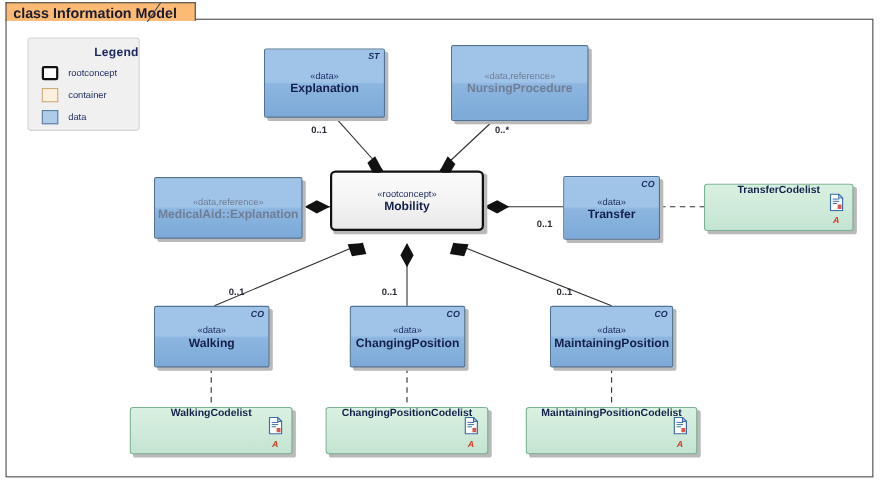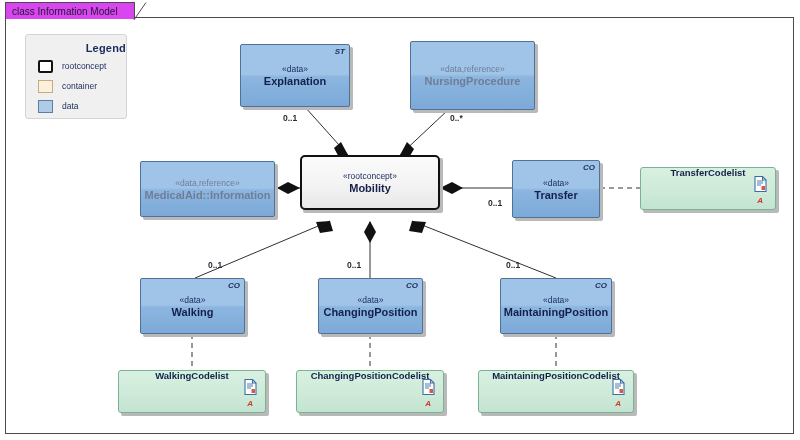--- a/index.html
+++ b/index.html
@@ -6,23 +6,23 @@
   body{width:800px;height:440px;overflow:hidden;
        font-family:"Liberation Sans",sans-serif;}
 
   #canvas{position:relative;width:800px;height:440px;background:#ffffff;
           box-sizing:border-box;}
 
   
   .frame-border{position:absolute;left:5px;top:17px;width:789px;height:417px;
                 border:1px solid #4a4a4a;box-sizing:border-box;background:transparent;}
   .frame-tab{position:absolute;left:5px;top:2px;height:17px;
-             border:1px solid #4a4a4a;border-bottom:none;background:#d946ef;
+             border:1px solid #4a4a4a;border-bottom:none;background:#fdba74;
              box-sizing:border-box;padding:0 16px 0 6px;
-             font-size:10px;font-weight:normal;color:#1b1b2f;
+             font-size:13px;font-weight:bold;color:#1b1b2f;
              line-height:17px;white-space:nowrap;z-index:6;}
   .tab-diag{position:absolute;top:2px;height:18px;width:14px;z-index:7;
             overflow:hidden;}
   .tab-diag svg{display:block;}
 
   
   .legend{position:absolute;left:25px;top:34px;width:102px;height:85px;
           background:#f0f0f0;border:1px solid #d4d4d4;border-radius:3px;
           box-sizing:border-box;}
   .legend-title{text-align:right;font-size:11px;font-weight:bold;
@@ -162,21 +162,21 @@
       <div class="stereo">«data,reference»</div>
       <div class="nname">NursingProcedure</div>
     </div>
   </div>
 
   <div class="node ref" style="left:140px;top:161px;width:135px;height:56px;z-index:5;">
     <div class="shadow"></div>
     <div class="box data-box"></div>
     <div class="node-inner">
       <div class="stereo">«data,reference»</div>
-      <div class="nname">MedicalAid::Information</div>
+      <div class="nname">MedicalAid::Explanation</div>
     </div>
   </div>
 
   <div class="node" style="left:512px;top:160px;width:88px;height:58px;z-index:5;">
     <div class="shadow"></div>
     <div class="box data-box"></div>
     <div class="corner">CO</div>
     <div class="node-inner">
       <div class="stereo">«data»</div>
       <div class="nname">Transfer</div>

